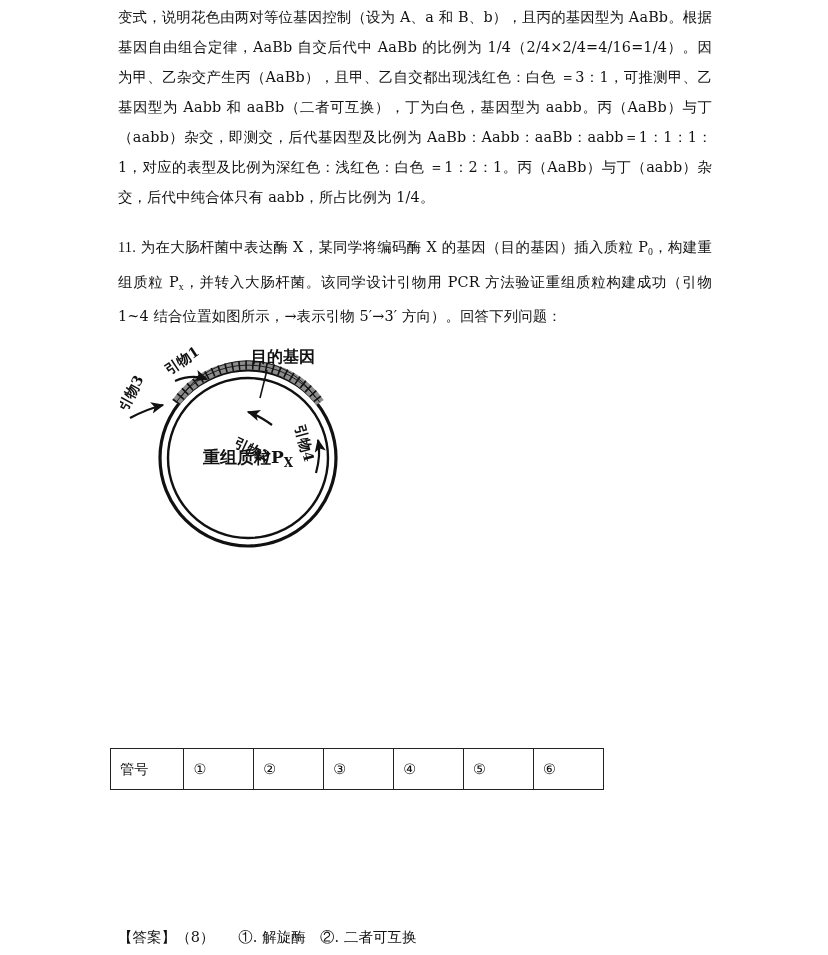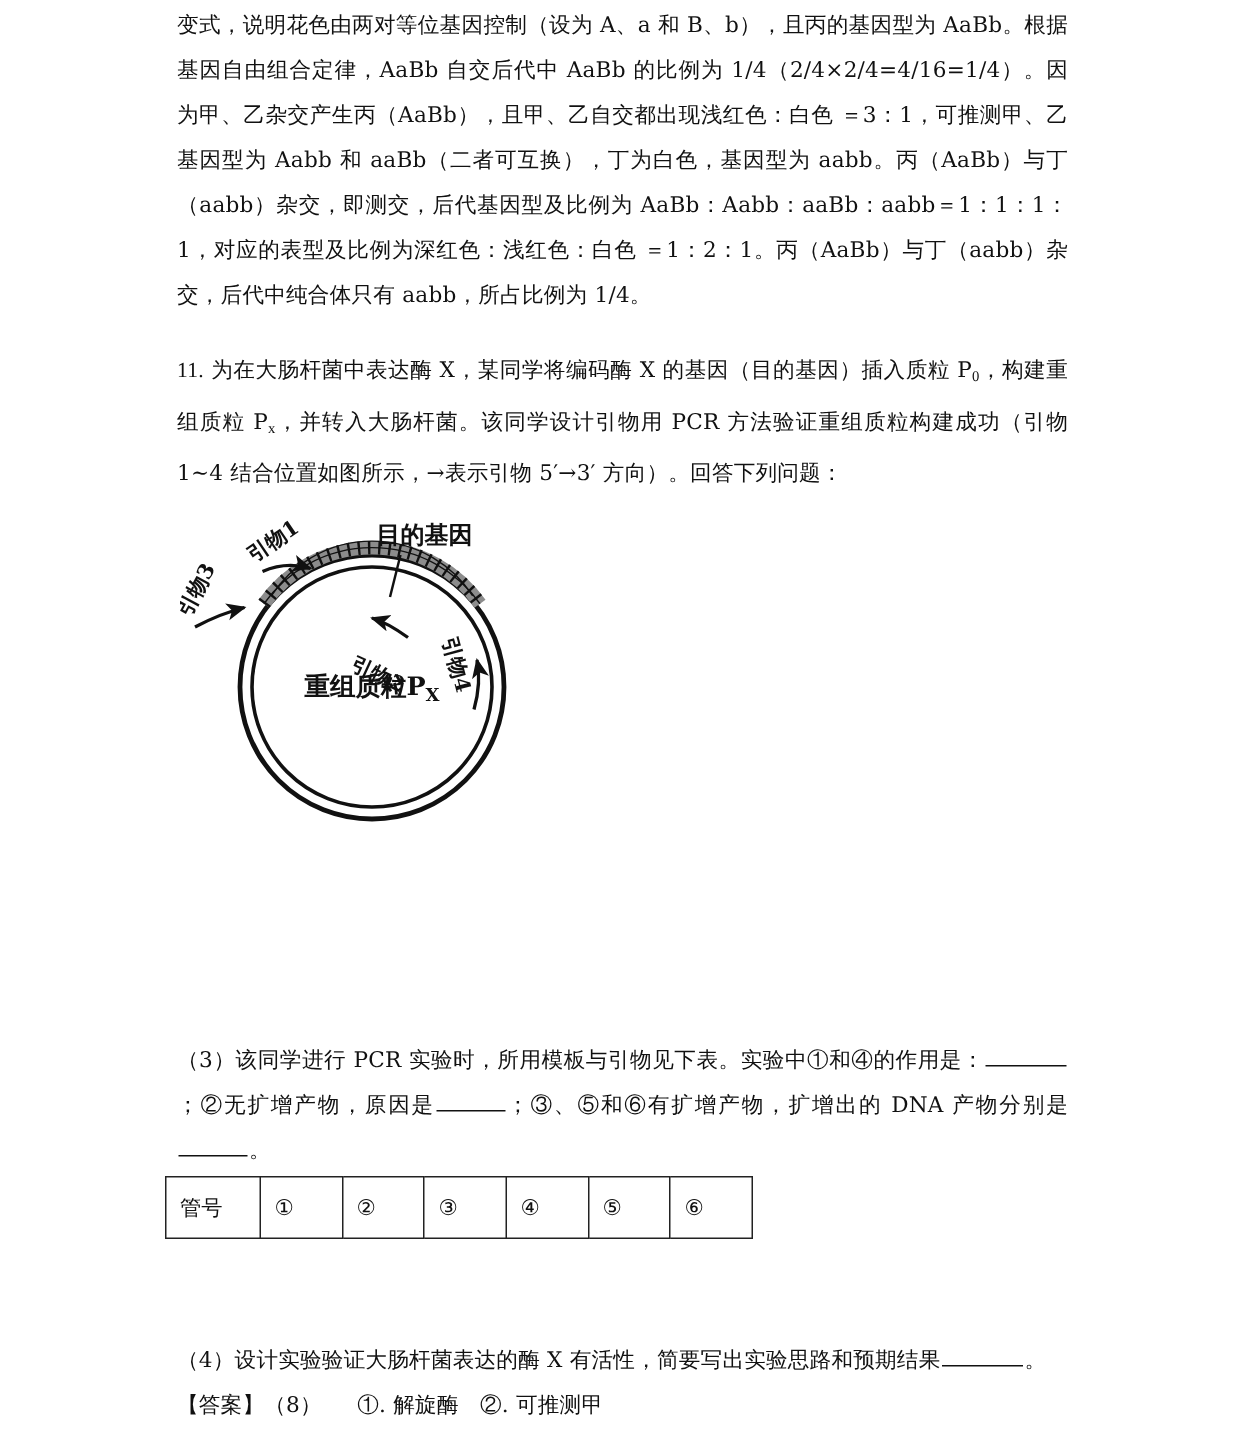--- a/index.html
+++ b/index.html
@@ -70,22 +70,22 @@
     top: 330px;
     width: 290px;
     height: 236px;
   }
   .figure svg { display: block; }
 
   
   .tube-table {
     position: absolute;
     left: 110px;
-    top: 784px;
-    width: 392px;
+    top: 748px;
+    width: 494px;
     border-collapse: collapse;
     font-size: 14.2px;
     font-family: "DejaVu Serif", "Liberation Serif", serif;
     padding-left: 32px;
   }
   .tube-table td {
     border: 1px solid #222;
     height: 40px;
     padding: 0 9px;
     vertical-align: middle;
@@ -154,33 +154,31 @@
       <text x="175" y="96" transform="rotate(75 175 96)" font-family="'DejaVu Serif','Liberation Serif',serif" font-size="14" font-weight="bold" fill="#111">引物4</text>
 
       <text x="128" y="133" text-anchor="middle" font-family="'DejaVu Serif','Liberation Serif',serif" font-size="17" font-weight="bold" fill="#111">
         <tspan>重组质粒P</tspan><tspan font-size="12" dy="4">X</tspan>
       </text>
     </svg>
   </div>
 
 
 
-  <div class="body-text para" id="p-q3"><span>（3）</span><span>该同学进行 PCR 实验时，所用模板与引物见下表。实验中①和④的作用是：</span><span class="blank"></span><span>；②无扩增产物，原因是</span><span class="blank blank-sm"></span><span>；③、⑤和⑥有扩增产物，扩增出的 DNA 产物分别是</span><span class="blank blank-sm"></span><span>。</span></div>
 
   <table class="tube-table">
     <tbody>
       <tr>
         <td class="lab">管号</td>
         <td class="cell circnum">①</td>
         <td class="cell circnum">②</td>
         <td class="cell circnum">③</td>
         <td class="cell circnum">④</td>
         <td class="cell circnum">⑤</td>
         <td class="cell circnum">⑥</td>
       </tr>
     </tbody>
   </table>
 
-  <div class="body-text para" id="p-q4"><span>（4）</span><span>设计实验验证大肠杆菌表达的酶 X 有活性，简要写出实验思路和预期结果</span><span class="blank"></span><span>。</span></div>
 
-  <div class="body-text para" id="p-answer"><span>【答案】（8）</span>&nbsp;&nbsp;&nbsp;&nbsp;&nbsp;<span>①. 解旋酶</span>&nbsp;&nbsp;&nbsp;<span>②. 可推测甲</span></div>
+  <div class="body-text para" id="p-answer"><span>【答案】（8）</span>&nbsp;&nbsp;&nbsp;&nbsp;&nbsp;<span>①. 解旋酶</span>&nbsp;&nbsp;&nbsp;<span>②. 二者可互换</span></div>
 
 </div>
 
 </body></html>

